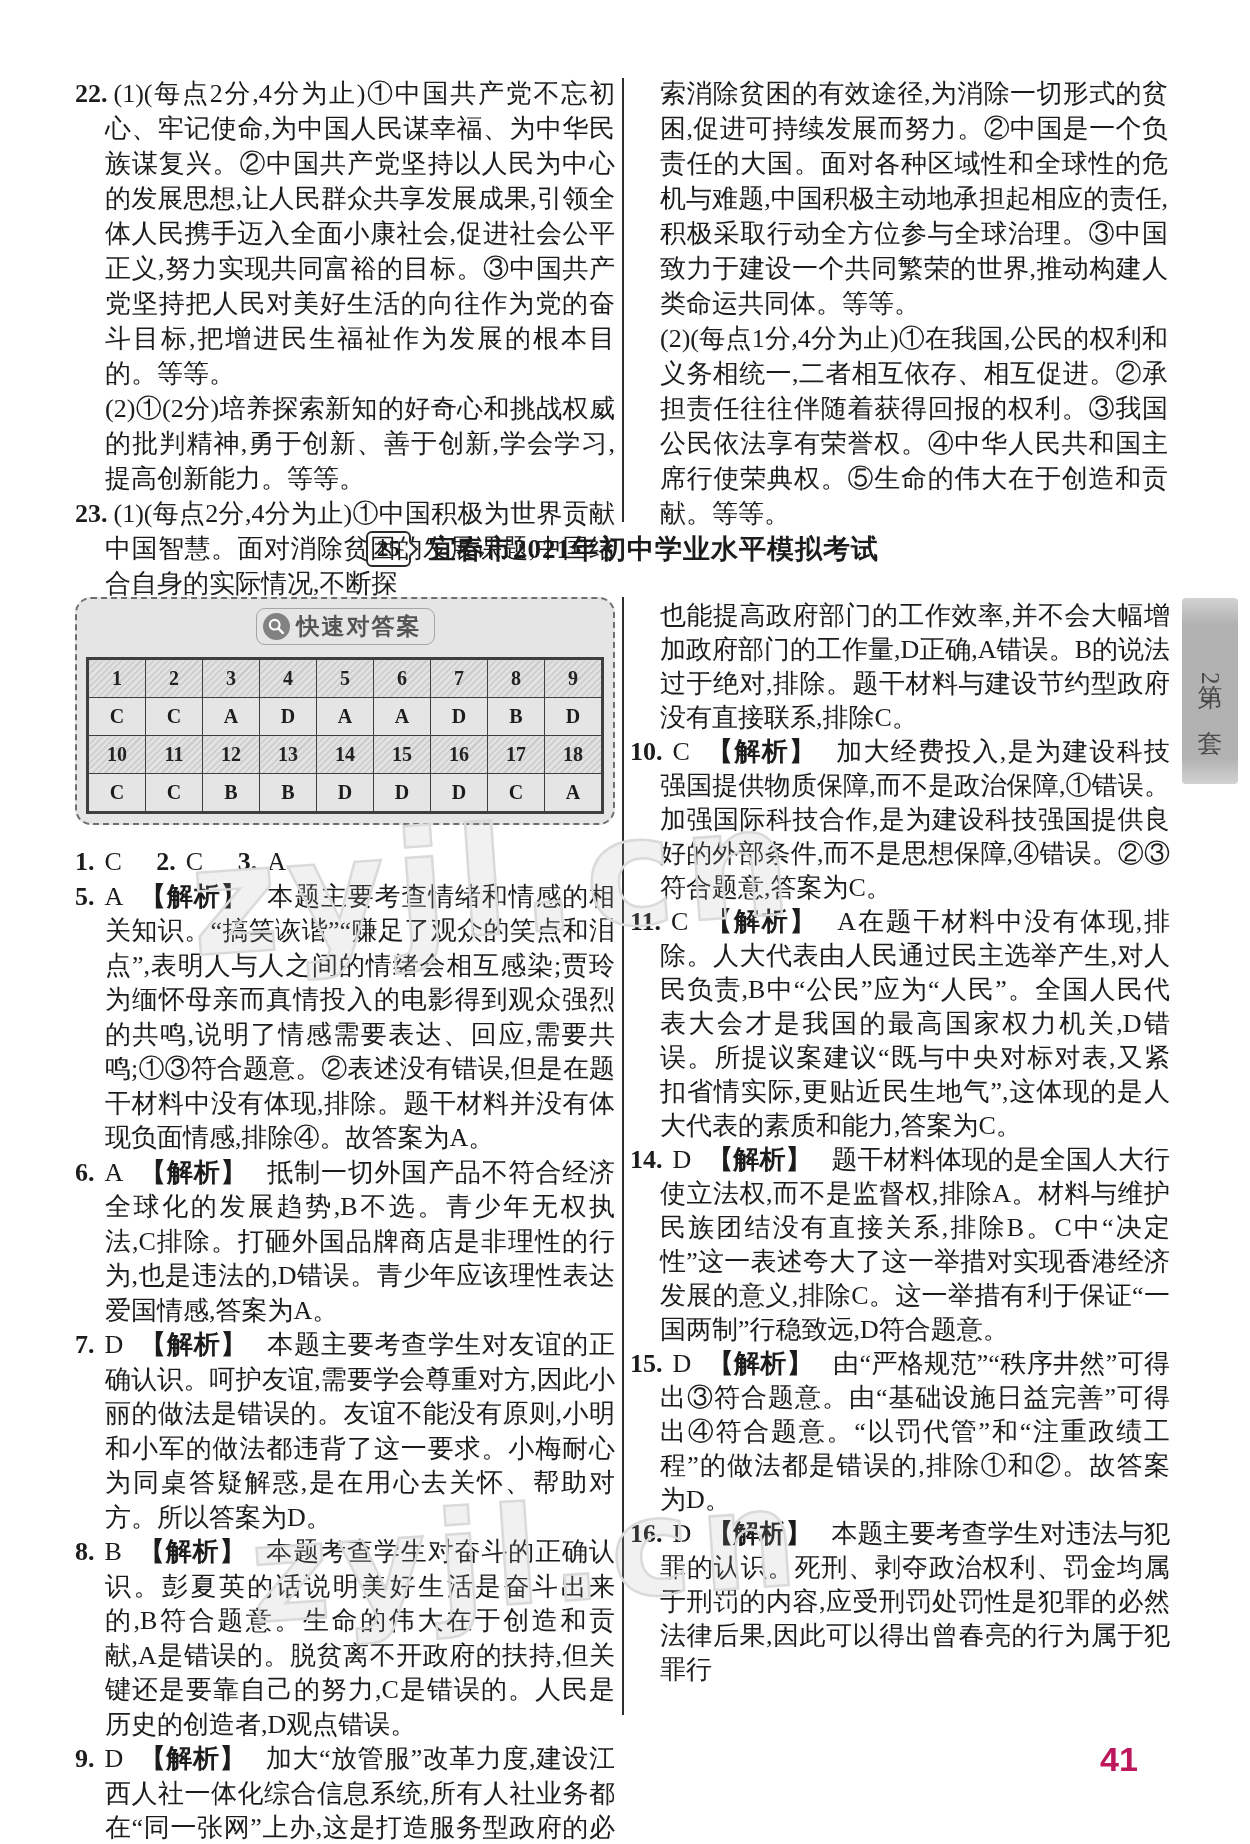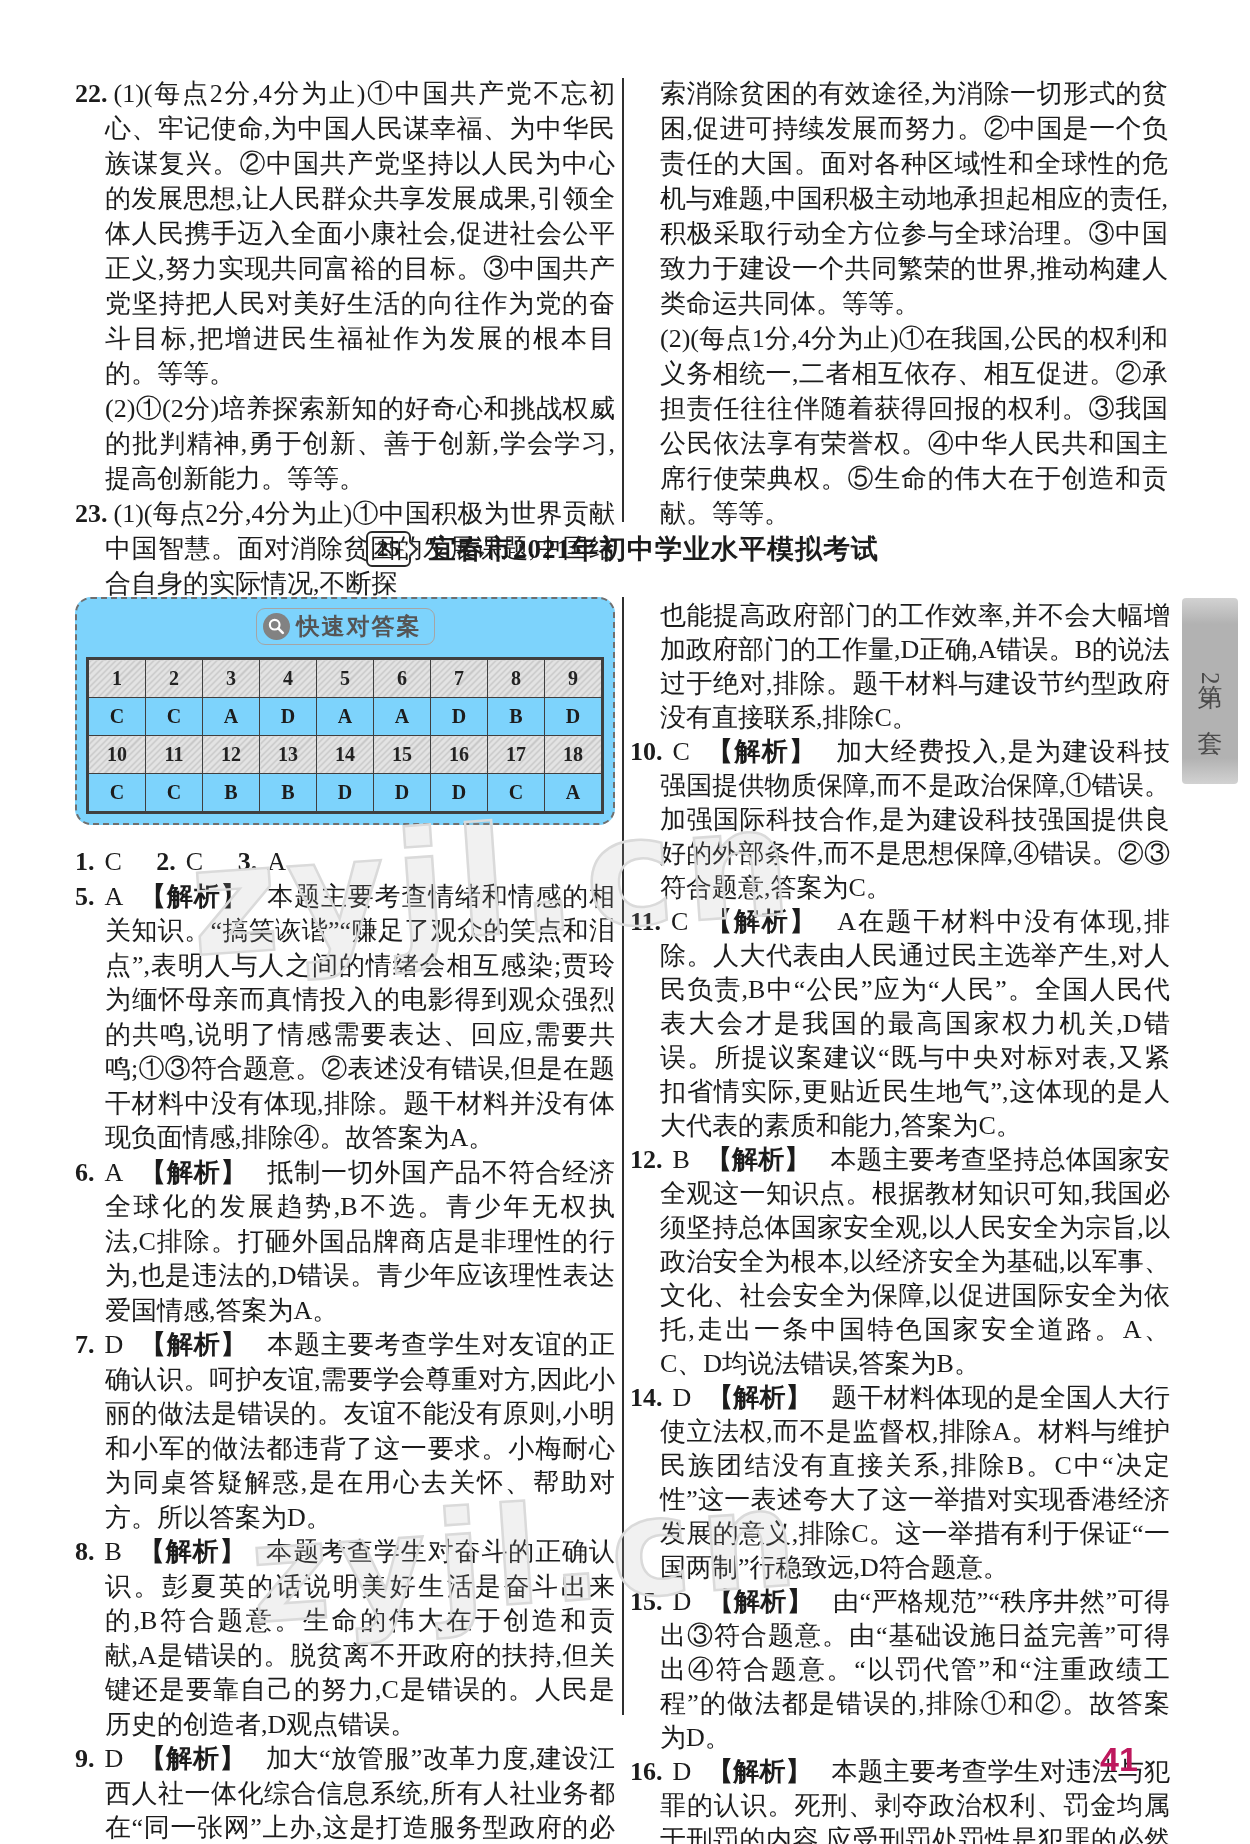--- a/index.html
+++ b/index.html
@@ -24,21 +24,21 @@
   
   .banner{position:absolute;left:75px;top:531px;width:1095px;text-align:center;white-space:nowrap;}
   .banner-tag{display:inline-block;position:relative;border:2px solid #2a2a2a;border-radius:6px;
     padding:0 9px;font-weight:bold;font-size:23px;line-height:32px;margin-right:18px;vertical-align:middle;}
   .banner-tag::after{content:"";position:absolute;right:-7px;top:50%;width:9px;height:9px;
     border-top:2px solid #2a2a2a;border-right:2px solid #2a2a2a;background:#fff;
     transform:translateY(-50%) rotate(45deg);}
   .banner-title{font-weight:bold;font-size:27px;vertical-align:middle;letter-spacing:1px;}
   
   .akey{position:absolute;left:75px;top:597px;width:536px;height:224px;
-    border:2px dashed #6f6f6f;border-radius:16px;background:#7dd3fc;}
+    border:2px dashed #6f6f6f;border-radius:16px;background:#e5e5e5;}
   .akey-head{text-align:center;margin-top:9px;}
   .akey-pill{display:inline-flex;align-items:center;gap:7px;border:1px solid #a5a5a5;
     border-radius:9px;padding:2px 12px 2px 6px;}
   .akey-title{font-weight:bold;font-size:23px;color:#555;font-family:"Liberation Sans","DejaVu Sans",sans-serif;letter-spacing:2px;}
   .akey-table{border-collapse:collapse;margin:12px auto 0;border:3px solid #3f3f3f;}
   .akey-table td{border:1.6px solid #3f3f3f;width:54px;height:35px;text-align:center;
     font-size:20px;font-weight:bold;}
   .akey-table tr.numrow td{
     background-image:repeating-linear-gradient(135deg,#c7c7c7 0px,#c7c7c7 1.5px,#e3e3e3 1.5px,#e3e3e3 4.5px);
     color:#222;}
@@ -151,21 +151,20 @@
   <p class="hang"><b class="no">6.</b><span class="ansl">A</span><b class="tag">【解析】</b><span>抵制一切外国产品不符合经济全球化的发展趋势,B不选。青少年无权执法,C排除。打砸外国品牌商店是非理性的行为,也是违法的,D错误。青少年应该理性表达爱国情感,答案为A。</span></p>
   <p class="hang"><b class="no">7.</b><span class="ansl">D</span><b class="tag">【解析】</b><span>本题主要考查学生对友谊的正确认识。呵护友谊,需要学会尊重对方,因此小丽的做法是错误的。友谊不能没有原则,小明和小军的做法都违背了这一要求。小梅耐心为同桌答疑解惑,是在用心去关怀、帮助对方。所以答案为D。</span></p>
   <p class="hang"><b class="no">8.</b><span class="ansl">B</span><b class="tag">【解析】</b><span>本题考查学生对奋斗的正确认识。彭夏英的话说明美好生活是奋斗出来的,B符合题意。生命的伟大在于创造和贡献,A是错误的。脱贫离不开政府的扶持,但关键还是要靠自己的努力,C是错误的。人民是历史的创造者,D观点错误。</span></p>
   <p class="hang"><b class="no">9.</b><span class="ansl">D</span><b class="tag">【解析】</b><span>加大“放管服”改革力度,建设江西人社一体化综合信息系统,所有人社业务都在“同一张网”上办,这是打造服务型政府的必然要求,不仅能有效解决群众办事难的问题,同时</span></p>
 </div>
 
 <div class="col mr-col">
   <p class="ind">也能提高政府部门的工作效率,并不会大幅增加政府部门的工作量,D正确,A错误。B的说法过于绝对,排除。题干材料与建设节约型政府没有直接联系,排除C。</p>
   <p class="hang"><b class="no">10.</b><span class="ansl">C</span><b class="tag">【解析】</b><span>加大经费投入,是为建设科技强国提供物质保障,而不是政治保障,①错误。加强国际科技合作,是为建设科技强国提供良好的外部条件,而不是思想保障,④错误。②③符合题意,答案为C。</span></p>
   <p class="hang"><b class="no">11.</b><span class="ansl">C</span><b class="tag">【解析】</b><span>A在题干材料中没有体现,排除。人大代表由人民通过民主选举产生,对人民负责,B中“公民”应为“人民”。全国人民代表大会才是我国的最高国家权力机关,D错误。所提议案建议“既与中央对标对表,又紧扣省情实际,更贴近民生地气”,这体现的是人大代表的素质和能力,答案为C。</span></p>
-  <p class="hang"><b class="no">12.</b><span class="ansl">B</span><b class="tag">【解析】</b><span>本题主要考查坚持总体国家安全观这一知识点。根据教材知识可知,我国必须坚持总体国家安全观,以人民安全为宗旨,以政治安全为根本,以经济安全为基础,以军事、文化、社会安全为保障,以促进国际安全为依托,走出一条中国特色国家安全道路。A、C、D均说法错误,答案为B。</span></p>
   <p class="hang"><b class="no">14.</b><span class="ansl">D</span><b class="tag">【解析】</b><span>题干材料体现的是全国人大行使立法权,而不是监督权,排除A。材料与维护民族团结没有直接关系,排除B。C中“决定性”这一表述夸大了这一举措对实现香港经济发展的意义,排除C。这一举措有利于保证“一国两制”行稳致远,D符合题意。</span></p>
   <p class="hang"><b class="no">15.</b><span class="ansl">D</span><b class="tag">【解析】</b><span>由“严格规范”“秩序井然”可得出③符合题意。由“基础设施日益完善”可得出④符合题意。“以罚代管”和“注重政绩工程”的做法都是错误的,排除①和②。故答案为D。</span></p>
   <p class="hang"><b class="no">16.</b><span class="ansl">D</span><b class="tag">【解析】</b><span>本题主要考查学生对违法与犯罪的认识。死刑、剥夺政治权利、罚金均属于刑罚的内容,应受刑罚处罚性是犯罪的必然法律后果,因此可以得出曾春亮的行为属于犯罪行</span></p>
 </div>
 
 <div class="vrule vrule-main"></div>
 
 <div class="sidetab">第25套</div>
 
 <div class="pageno">41</div>

